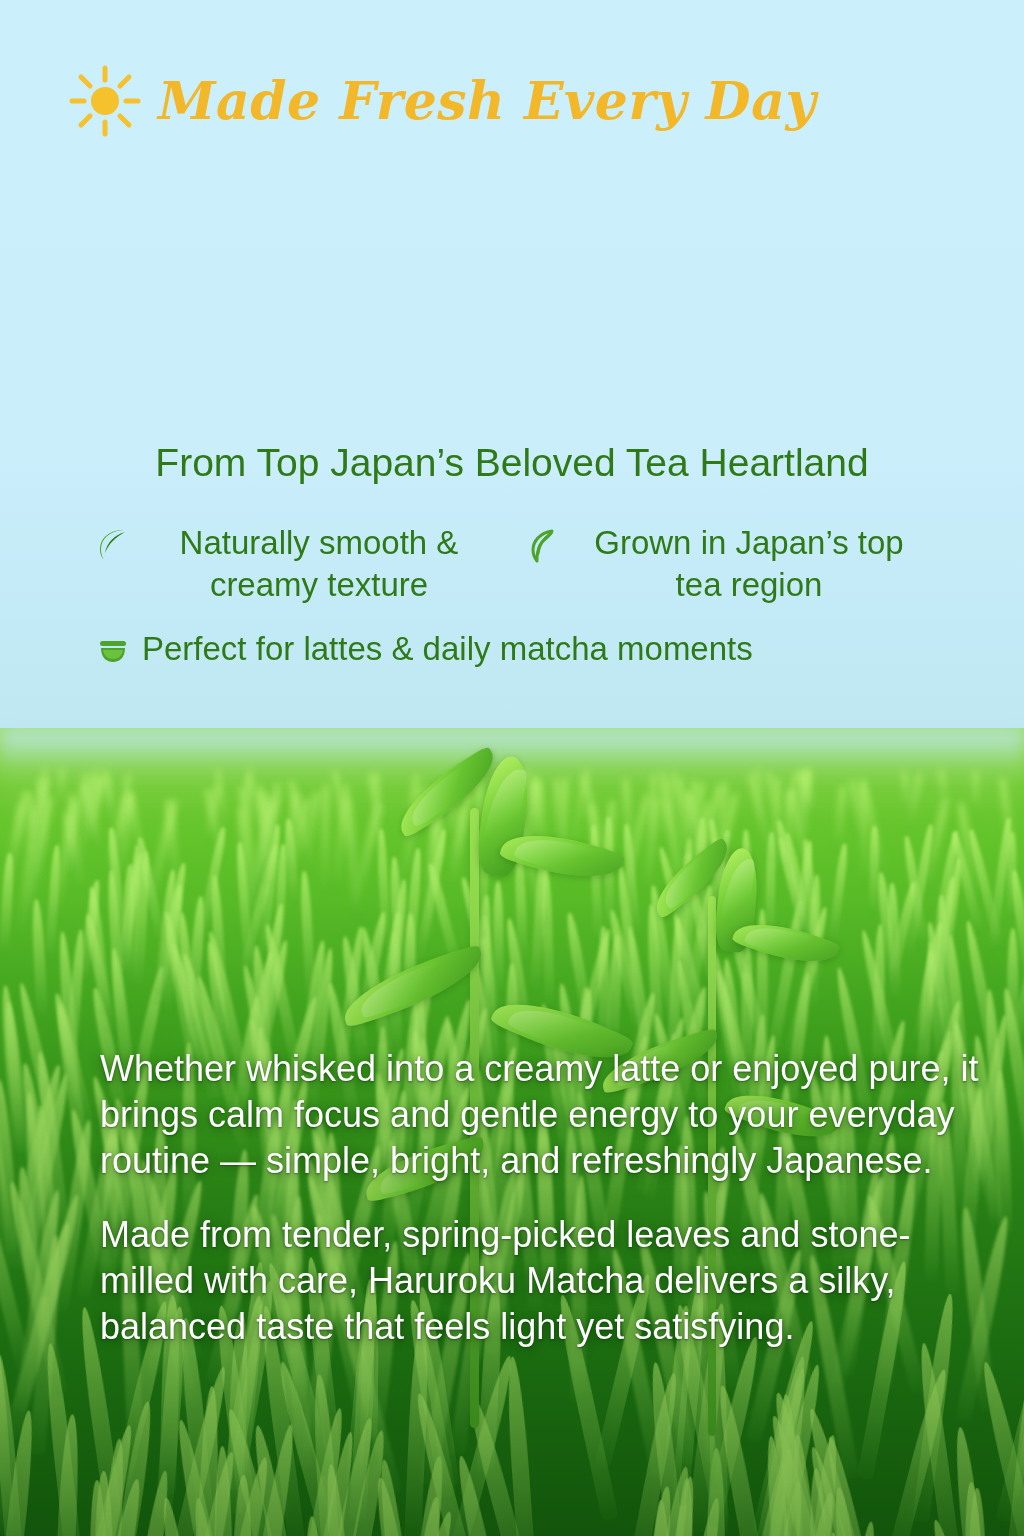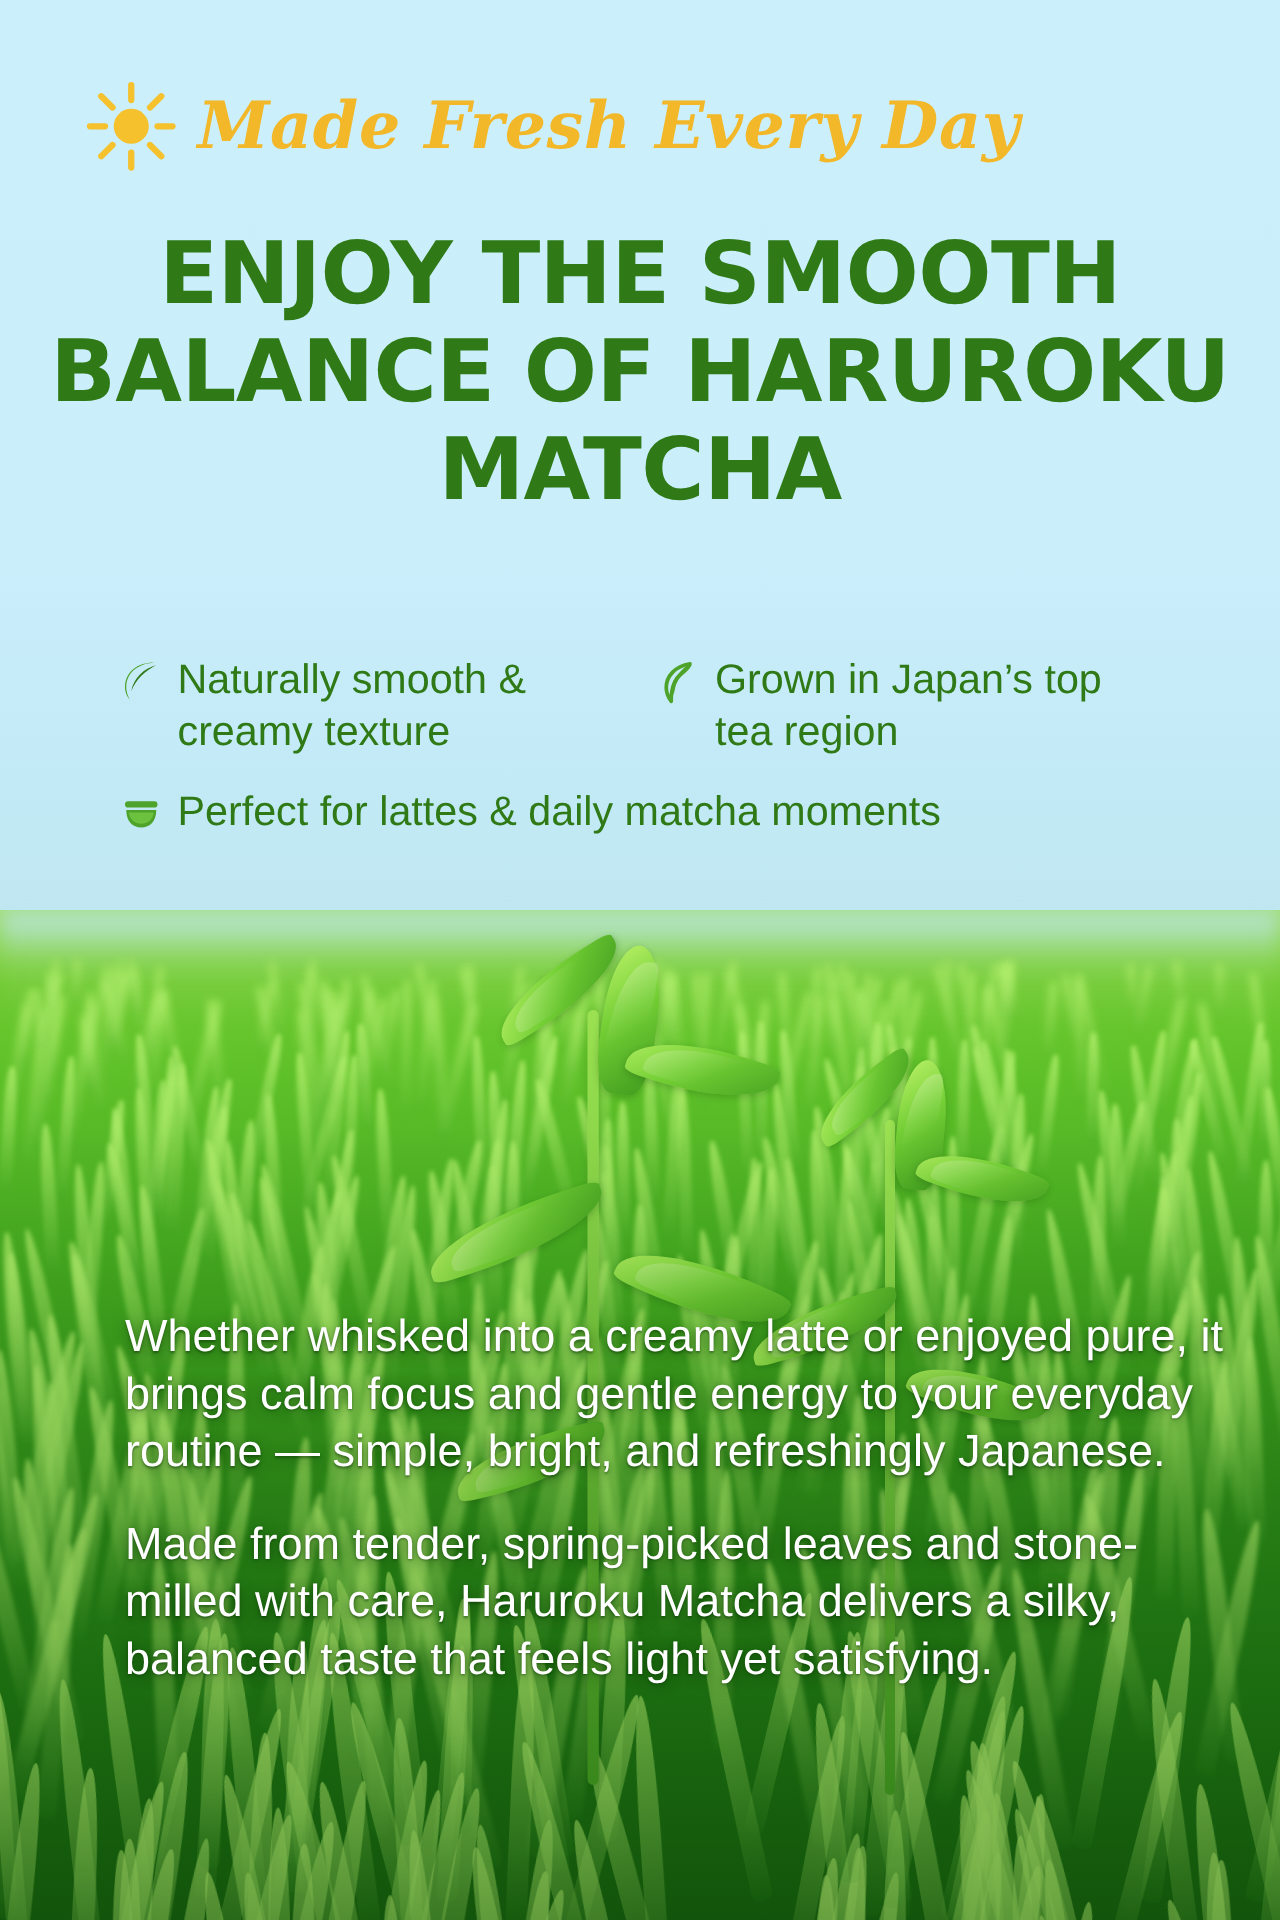--- a/index.html
+++ b/index.html
@@ -162,21 +162,21 @@
   }
   .benefit-row {
     display: flex;
     gap: 30px;
   }
   .benefit {
     display: flex;
     align-items: flex-start;
     gap: 12px;
   }
-  .benefit.col { width: 400px; }
+  .benefit.col { width: 400px; text-align: center; }
   .benefit-icon {
     flex: 0 0 auto;
     width: 34px; height: 40px;
     margin-top: 4px;
   }
   .benefit-text {
     color: #2f7a16;
     font-family: "Liberation Sans", sans-serif;
     font-size: 33px;
     line-height: 1.28;
@@ -776,22 +776,22 @@
             <line x1="54" y1="54" x2="63" y2="63"></line>
             <line x1="63" y1="15" x2="54" y2="24"></line>
             <line x1="24" y1="54" x2="15" y2="63"></line>
           </g>
           <circle cx="39" cy="39" r="14" fill="#f5c12c"></circle>
         </svg>
       </span>
       <span class="eyebrow-text">Made Fresh Every Day</span>
     </div>
 
-    <div class="headline">ENJOY THE SMOOTH BALANCE OF HARUROKU MATCHA</div>
-
+
+    <div class="subhead">From Top Japan’s Beloved Tea Heartland</div>
 
     <div class="benefits">
       <div class="benefit-row">
         <div class="benefit col">
           <span class="benefit-icon">
             <svg viewBox="0 0 34 40" width="34" height="40" aria-hidden="true">
               <path d="M30 4C16 4 5 11 5 24c0 5 3 10 3 10S4 30 4 24C4 10 16 3 30 4z" fill="#4ea32a"></path>
               <path d="M29 6C19 9 11 16 9 27c4-10 11-16 20-21z" fill="#2f7a16"></path>
             </svg>
           </span>

